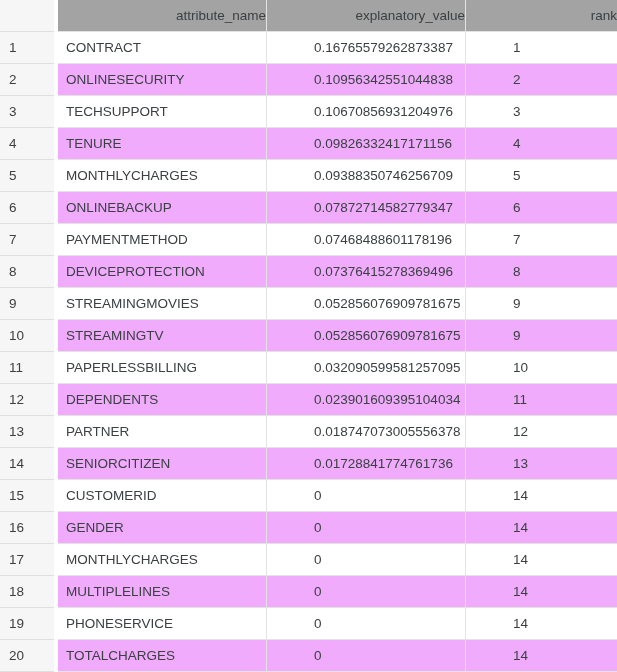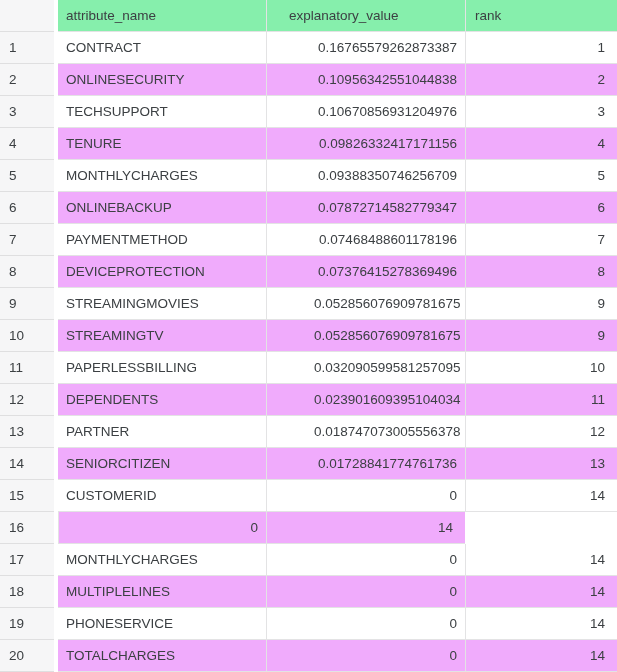--- a/index.html
+++ b/index.html
@@ -40,33 +40,32 @@
     background: #f6f6f7;
     padding-left: 9px;
     border-bottom-color: #dfdfe0;
   }
   .name {
     background: #ffffff;
     padding-left: 8px;
   }
   .num {
     background: #ffffff;
-    text-align: right;
     padding-right: 8px;
     border-left: 1px solid #e3e3e4;
     padding-left: 47px;
   }
   .num.rank {
     padding-right: 12px;
   }
   
   .thead .name,
   .thead .num {
-    background: #86efac;
-    text-align: left;
+    background: #a3a3a3;
+    text-align: right;
   }
   .thead .idx {
     background: #f6f6f7;
   }
   .thead .num {
     padding-left: 22px;
     padding-right: 0;
   }
   .thead .num.rank {
     padding-left: 9px;
@@ -190,20 +189,21 @@
       <div class="tr">
         <div class="td idx">15</div>
         <div class="gutter"></div>
         <div class="td name">CUSTOMERID</div>
         <div class="td num">0</div>
         <div class="td num rank">14</div>
       </div>
       <div class="tr alt">
         <div class="td idx">16</div>
         <div class="gutter"></div>
+        <div class="td name">GENDER</div>
         <div class="td num">0</div>
         <div class="td num rank">14</div>
       </div>
       <div class="tr">
         <div class="td idx">17</div>
         <div class="gutter"></div>
         <div class="td name">MONTHLYCHARGES</div>
         <div class="td num">0</div>
         <div class="td num rank">14</div>
       </div>

